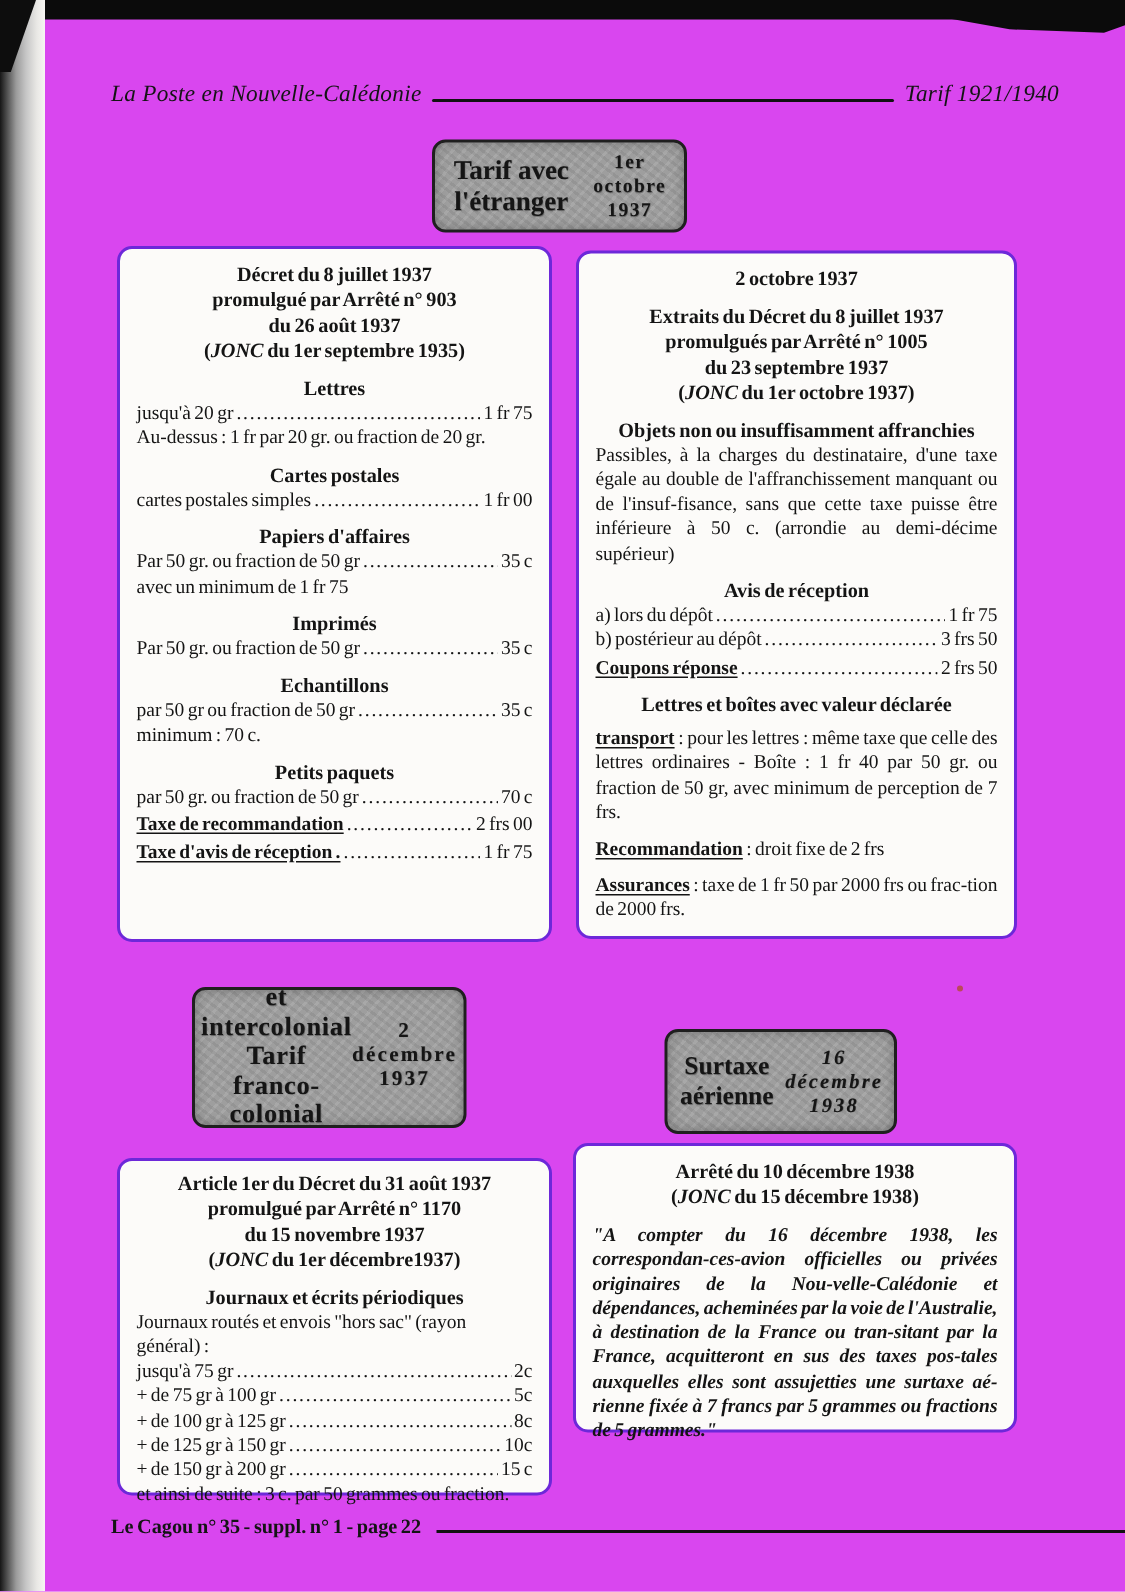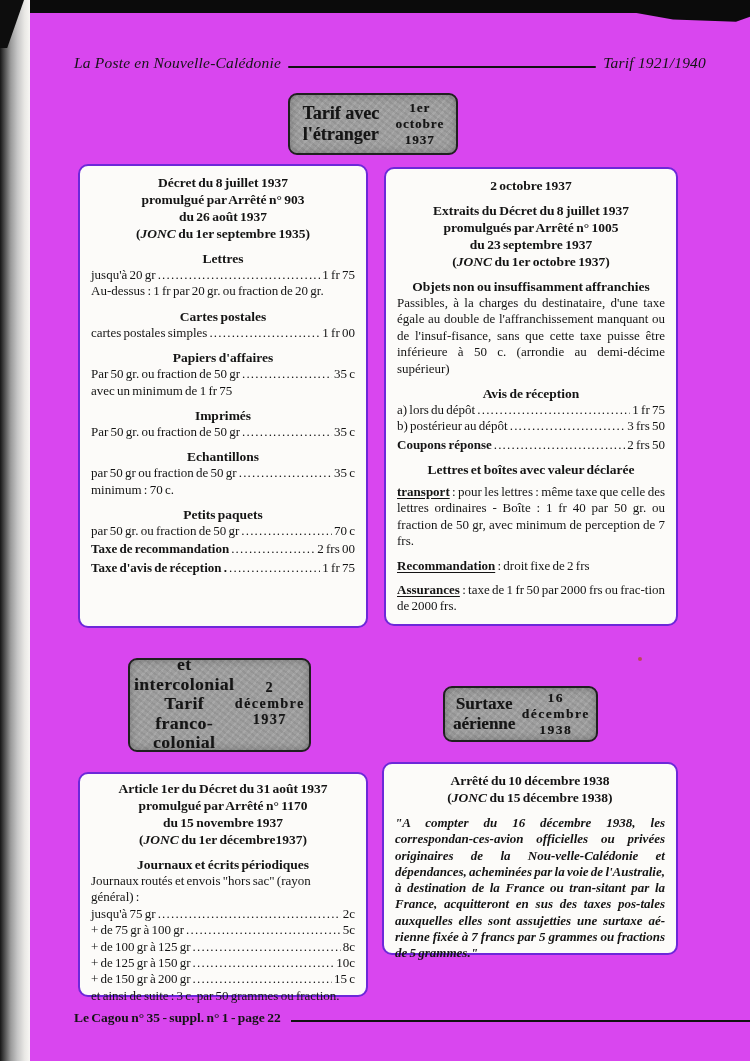--- a/index.html
+++ b/index.html
@@ -43,22 +43,22 @@
     box-shadow: inset 0 0 8px rgba(0,0,0,.28);
     display:flex; flex-direction:row; justify-content:space-between; align-items:center;
     text-align:center; color:#151515;
   }
   .stamp .st { font-weight:bold; text-shadow:.4px .4px .6px rgba(0,0,0,.35); line-height:1.12; }
   .stamp .sd { font-weight:bold; text-shadow:.4px .4px .6px rgba(0,0,0,.35); }
   #stamp1 { left:288px; top:93px;  width:170px; height:62px; padding:7px 4px 8px; }
   #stamp1 .st { font-size:18px; }  #stamp1 .sd { font-size:13px; letter-spacing:1px; }
   #stamp2 { left:128px; top:658px; width:183px; height:94px; padding:10px 4px 12px; }
   #stamp2 .st { font-size:17.5px; letter-spacing:.5px; } #stamp2 .sd { font-size:14px; letter-spacing:1.5px; }
-  #stamp3 { left:443px; top:686px; width:155px; height:56px; padding:7px 4px 8px; }
-  #stamp3 .st { font-size:17px; }  #stamp3 .sd { font-size:13.5px; letter-spacing:1.5px; }
+  #stamp3 { left:443px; top:686px; width:155px; height:70px; padding:7px 4px 8px; }
+  #stamp3 .st { font-size:17px; }  #stamp3 .sd { font-size:13.5px; letter-spacing:1.5px;font-style:italic; }
 
   
   .box {
     position:absolute; box-sizing:border-box; background:#fcfbf9;
     border:2px solid #6d28d9; border-radius:10px;
     padding:8px 11px; font-size:13px; line-height:1.26; word-spacing:-1px;
   }
   #box1 { left:78px;  top:164px; width:290px; height:464px; }
   #box2 { left:384px; top:167px; width:294px; height:459px; }
   #box3 { left:78px;  top:772px; width:290px; height:225px; padding-top:6px; }
@@ -66,21 +66,21 @@
   .hl  { text-align:center; font-weight:bold; font-size:13.5px; }
   .jonc-i { font-weight:bold; font-style:italic; }
   .sec-title { text-align:center; font-weight:bold; font-size:13.5px;
                text-underline-offset:2px; margin-top:8px; }
   .row { display:flex; align-items:baseline; }
   .row .lbl { white-space:nowrap; }
   .row .dots { flex:1; overflow:hidden; white-space:nowrap; margin:0 2px; }
   .row .dots::after { content:"....................................................................................................."; letter-spacing:1.2px; }
   .row .val { white-space:nowrap; }
   .row.taxrow { margin-top:2px; }
-  .taxrow .lbl { font-weight:bold; text-underline-offset:2px; }
+  .taxrow .lbl { font-weight:bold; text-decoration:underline; text-underline-offset:2px; }
   .mt6 { margin-top:6px; } .mt8 { margin-top:8px; } .mt10 { margin-top:10px; }
   .just { text-align:justify; }
   .term { font-weight:bold; text-decoration:underline; text-underline-offset:2px; }
   #box4 .quote { font-weight:bold; font-style:italic; text-align:justify; line-height:1.25; margin-top:9px; }
 </style>
 </head>
 <body>
 
 <div id="page">
 

